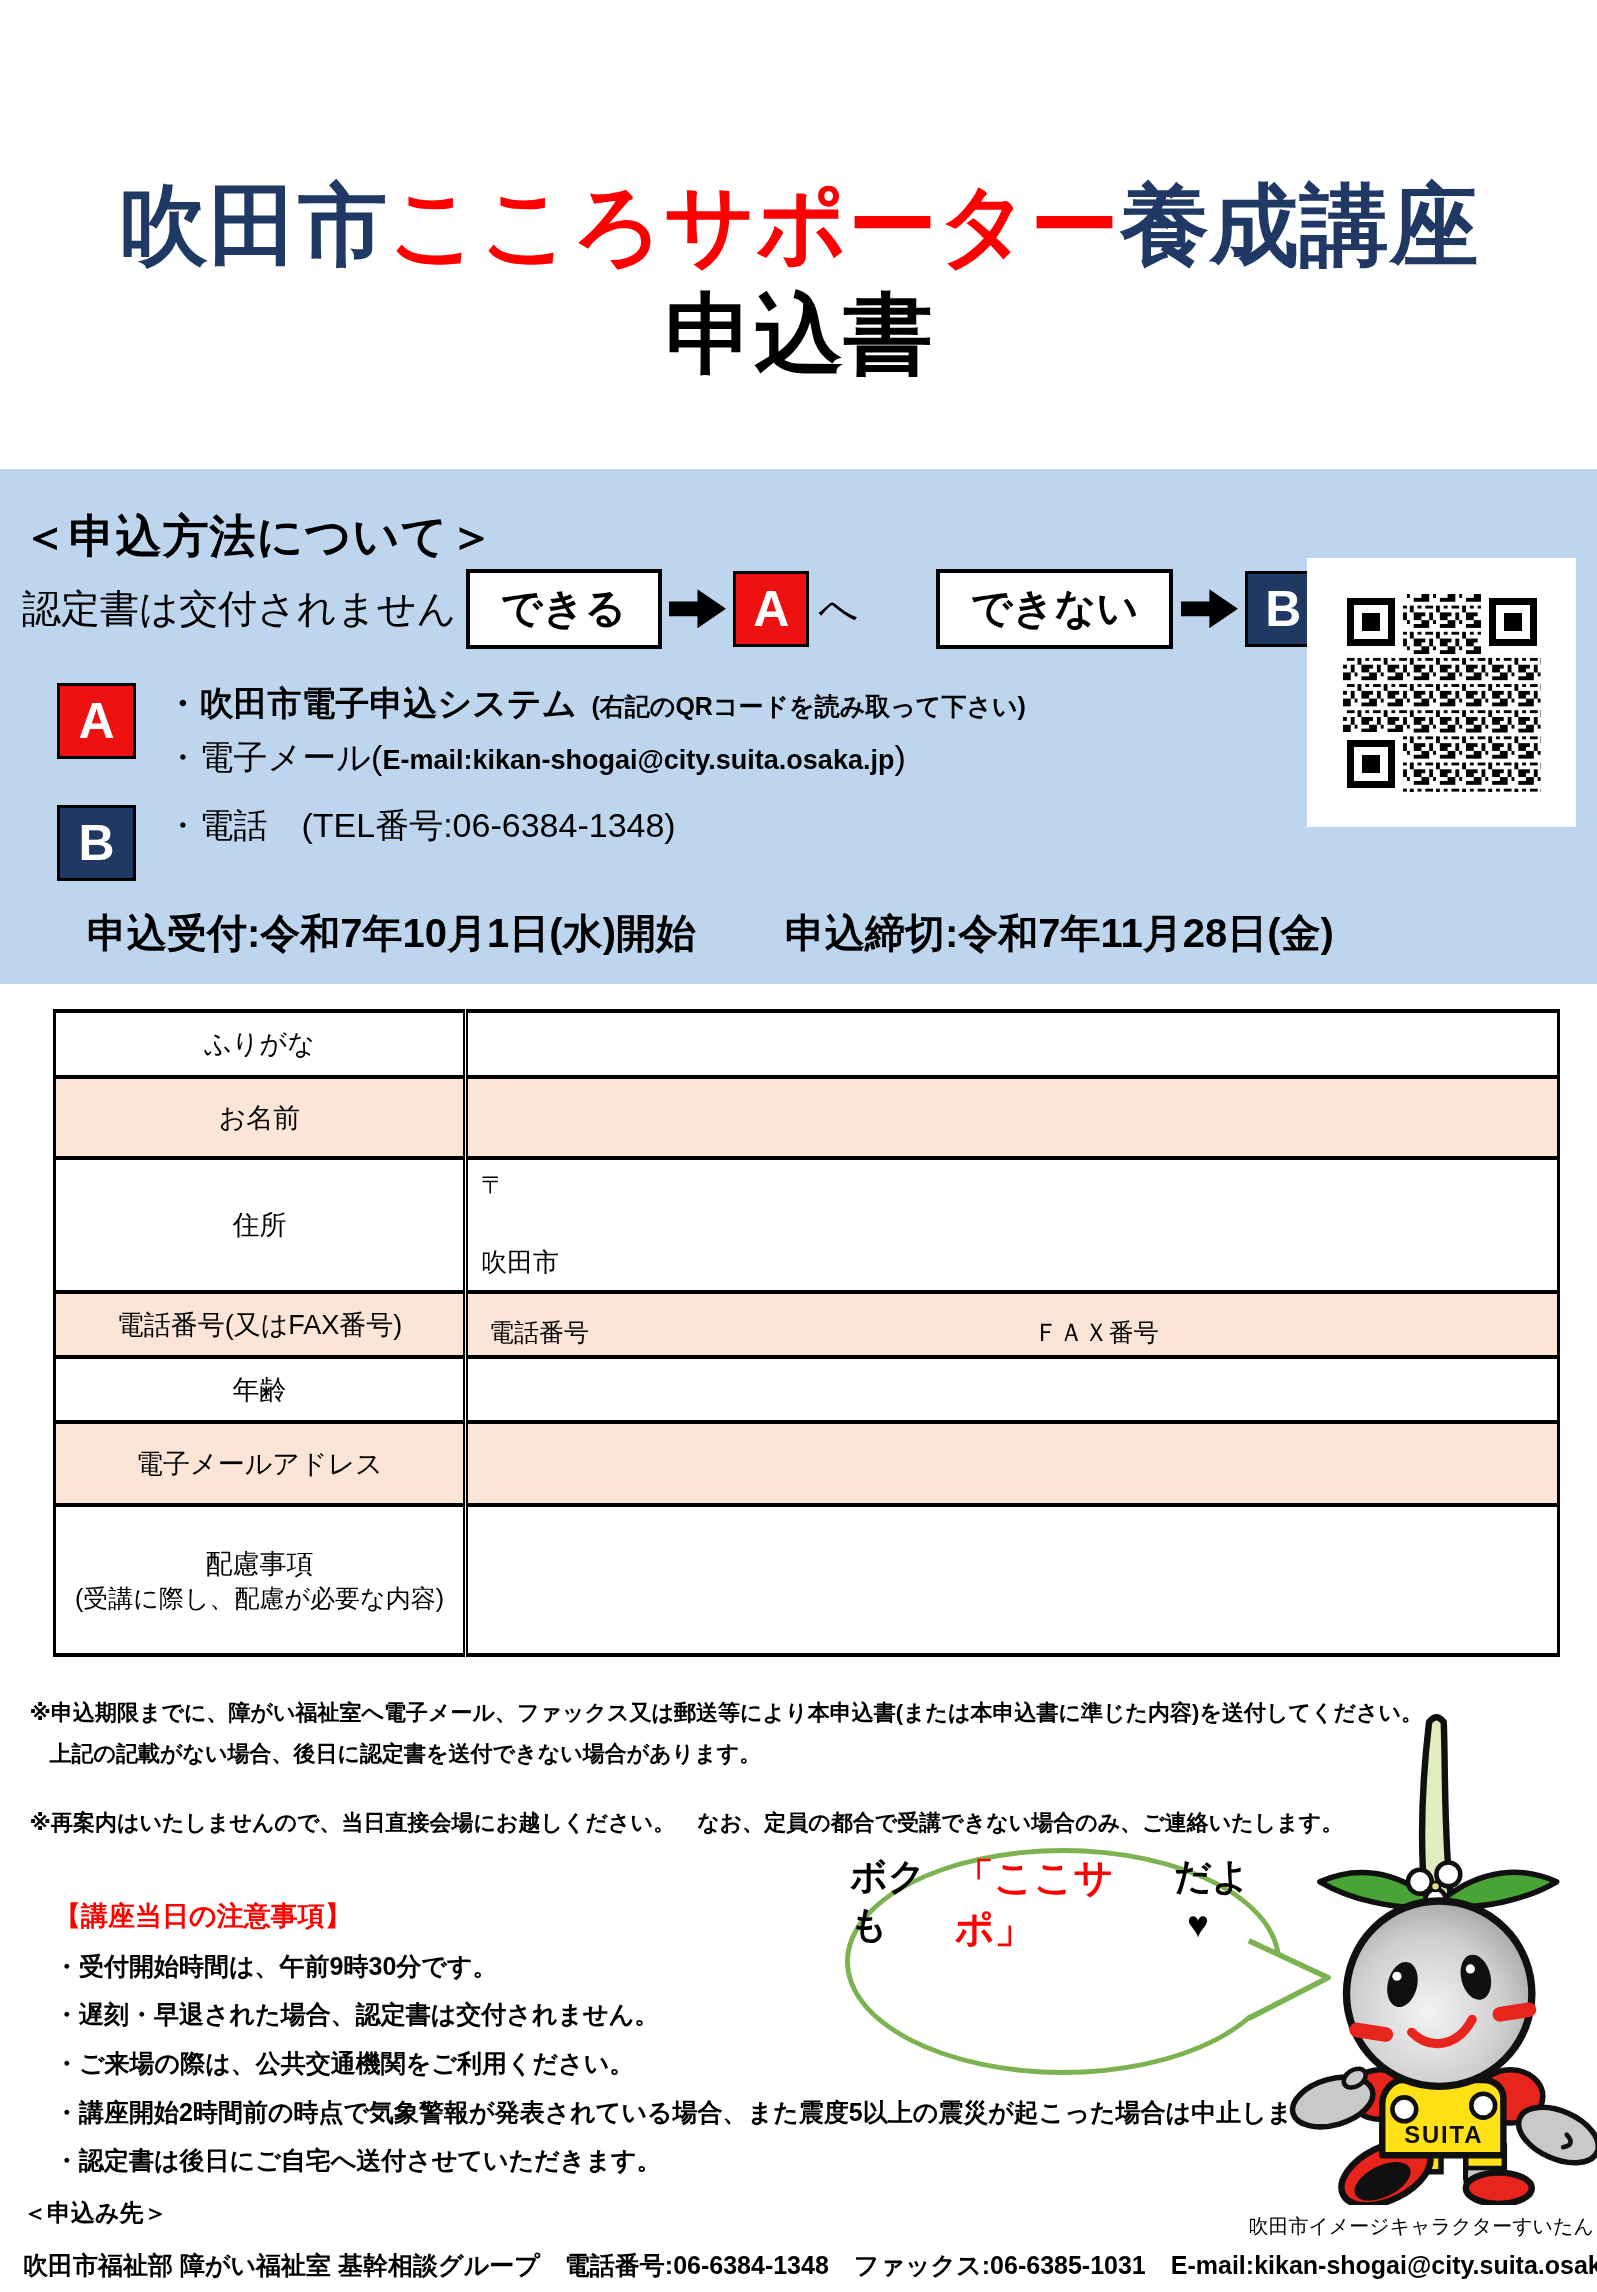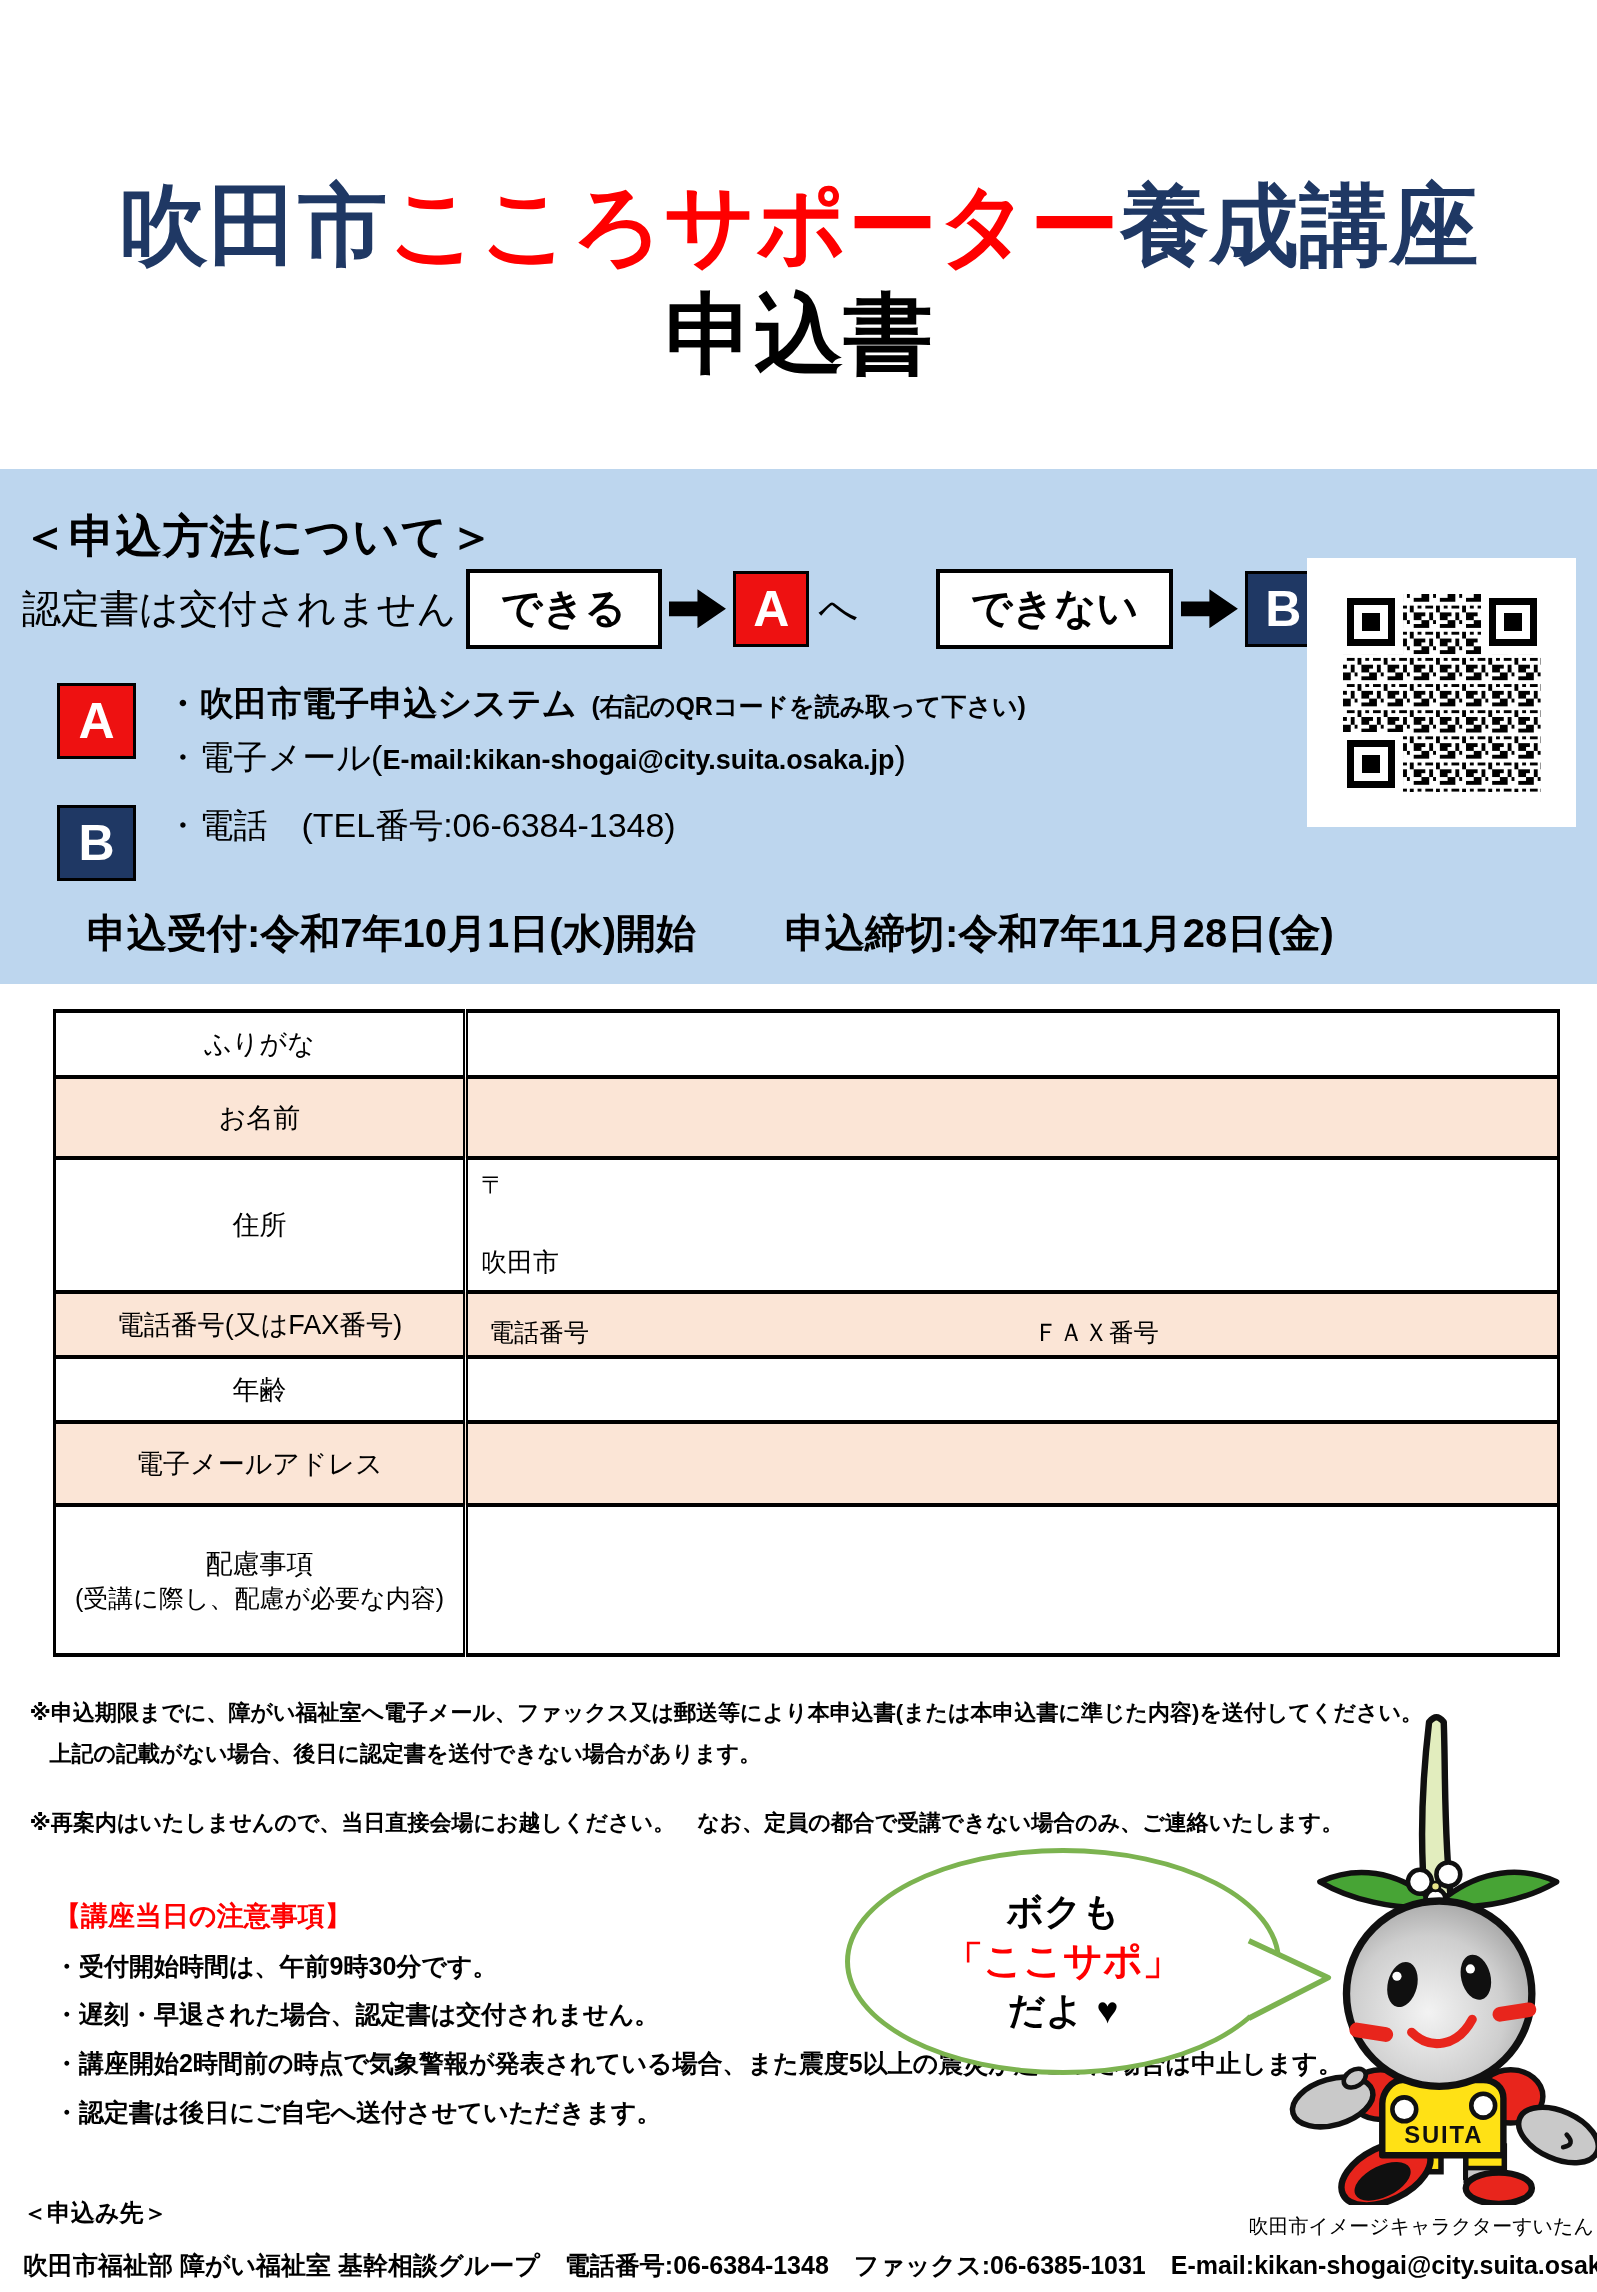--- a/index.html
+++ b/index.html
@@ -74,21 +74,21 @@
   .note-second { margin-top:28px; }
 
   
   .precautions { position:absolute; top:1898px; left:54px; width:1237px; }
   .precautions-heading { color:#ff0000; font-size:27px; font-weight:bold; }
   .precaution-item { font-size:25px; font-weight:bold; margin-top:15.7px; white-space:nowrap; }
 
   
   .bubble { position:absolute; top:1848px; left:845px; width:436px; height:227px; z-index:3; }
   .bubble-ellipse { position:absolute; inset:0; background:#fff; border:5.5px solid #7cb350; border-radius:50%;
-    display:flex; flex-direction:column; align-items:center; justify-content:center; line-height:1.3; }
+    display:flex; flex-direction:row; justify-content:center; line-height:1.3; }
   .bubble-l1 { font-size:37px; font-weight:bold; }
   .bubble-l2 { font-size:39px; font-weight:bold; color:#ff0000; }
   .bubble-l3 { font-size:37px; font-weight:bold; }
   .bubble-heart { margin-left:13px; }
   .bubble-tail { position:absolute; left:402px; top:89px; }
 
   
   .mascot-wrap { position:absolute; top:1709px; left:1285px; z-index:2; }
   .mascot-caption { position:absolute; top:2213px; left:1186px; width:408px; text-align:right; font-size:20px; }
 
@@ -227,20 +227,21 @@
   <div class="notes">
     <div>※申込期限までに、障がい福祉室へ電子メール、ファックス又は郵送等により本申込書(または本申込書に準じた内容)を送付してください。</div>
     <div class="note-indent">上記の記載がない場合、後日に認定書を送付できない場合があります。</div>
     <div class="note-second">※再案内はいたしませんので、当日直接会場にお越しください。　なお、定員の都合で受講できない場合のみ、ご連絡いたします。</div>
   </div>
 
   <div class="precautions">
     <div class="precautions-heading">【講座当日の注意事項】</div>
     <div class="precaution-item">・受付開始時間は、午前9時30分です。</div>
     <div class="precaution-item">・遅刻・早退された場合、認定書は交付されません。</div>
+    <div class="precaution-item">・ご来場の際は、公共交通機関をご利用ください。</div>
     <div class="precaution-item">・講座開始2時間前の時点で気象警報が発表されている場合、また震度5以上の震災が起こった場合は中止します。</div>
     <div class="precaution-item">・認定書は後日にご自宅へ送付させていただきます。</div>
   </div>
 
   <div class="bubble">
     <div class="bubble-ellipse">
       <div class="bubble-l1">ボクも</div>
       <div class="bubble-l2">「ここサポ」</div>
       <div class="bubble-l3"><span>だよ</span><span class="bubble-heart">♥</span></div>
     </div>

